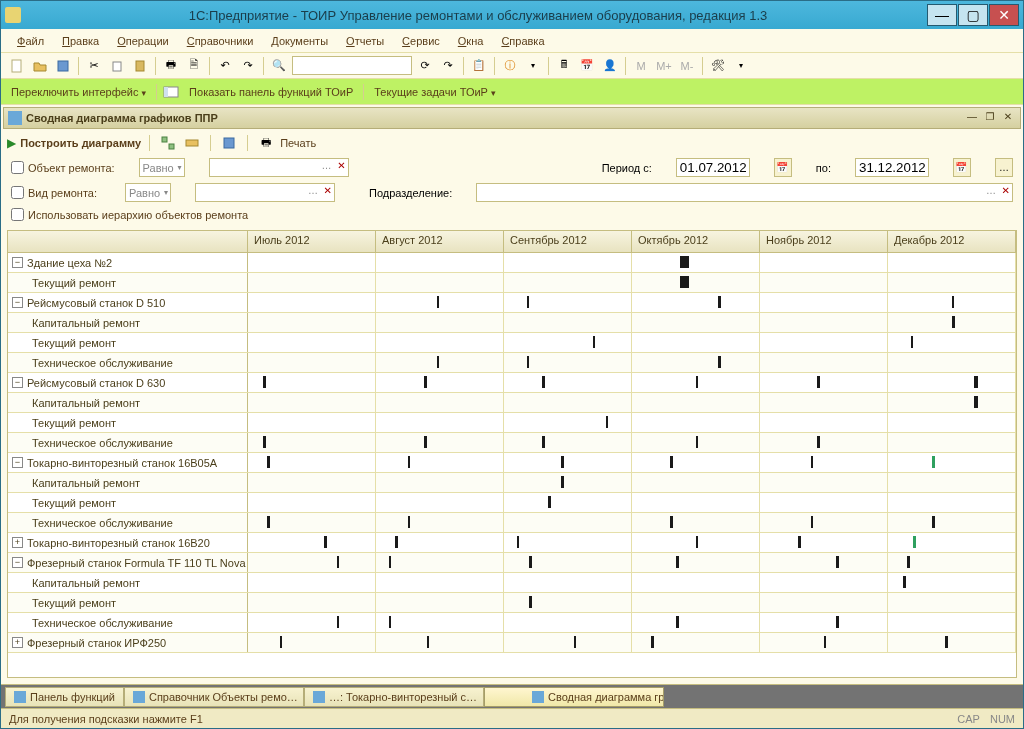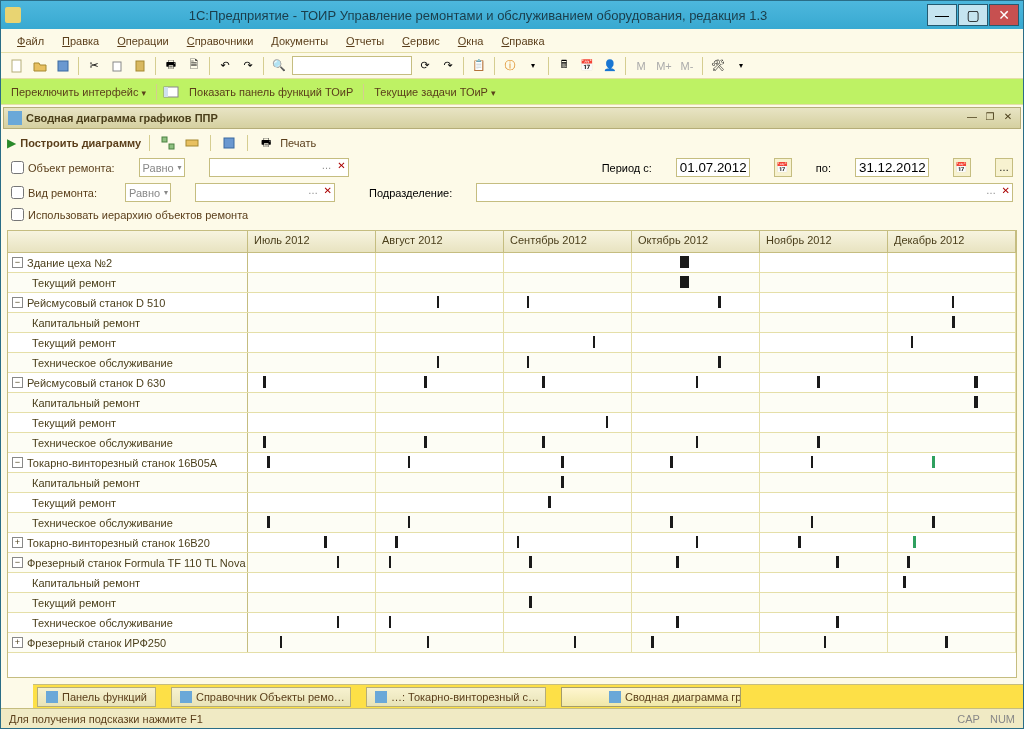--- a/index.html
+++ b/index.html
@@ -48,21 +48,21 @@
 .gantt-head .mcol { flex: 1; border-right: 1px solid #c5bd80; padding: 3px 6px; color: #4a3e1a; }
 .gantt-body { flex: 1; overflow: auto; }
 .grow { display: flex; height: 20px; border-bottom: 1px solid #e5dfa8; }
 .grow:nth-child(even) { background: #fdfdf5; }
 .grow .treecell { width: 240px; border-right: 1px solid #c5bd80; display: flex; align-items: center; padding-left: 4px; color: #4a3e1a; overflow: hidden; white-space: nowrap; }
 .grow .treecell .expander { width: 11px; height: 11px; border: 1px solid #888; background: #fff; font-size: 9px; line-height: 9px; text-align: center; margin-right: 4px; cursor: pointer; flex-shrink: 0; }
 .grow.indent1 .treecell { padding-left: 24px; }
 .grow .chartcell { flex: 1; position: relative; border-right: 1px solid #e5dfa8; }
 .grow .bar { position: absolute; top: 3px; height: 12px; background: #1a1a1a; }
 .grow .bar.green { background: #2fa05f; }
-.statusbar-tasks { height: 24px; background: #fde047; border-top: 1px solid #c5bd80; display: flex; align-items: center; padding: 2px 4px; gap: 15px; margin-left: 32px; }
+.statusbar-tasks { height: 24px; background: #737373; border-top: 1px solid #c5bd80; display: flex; align-items: center; padding: 2px 4px; gap: 0; }
 .statusbar-tasks .task { height: 20px; padding: 2px 8px; border: 1px solid #b5ad78; background: linear-gradient(#f7f2d0, #e8e3b8); display: flex; align-items: center; gap: 4px; font-size: 11px; color: #5a3e1a; cursor: pointer; white-space: nowrap; overflow: hidden; max-width: 180px; }
 .statusbar-tasks .task.active { background: linear-gradient(#fff6d0, #f0e8a8); border-color: #a59d68; padding-left: 47px; }
 .statusbar-tasks .task .ticon { width: 12px; height: 12px; background: #6aa8d8; flex-shrink: 0; }
 .statusbar { height: 20px; background: #f0eac4; border-top: 1px solid #c5bd80; display: flex; align-items: center; padding: 2px 8px; color: #5a3e1a; }
 .statusbar .right { margin-left: auto; display: flex; gap: 10px; color: #888; }
 svg { display: block; }
 </style>
 </head>
 <body>
 

